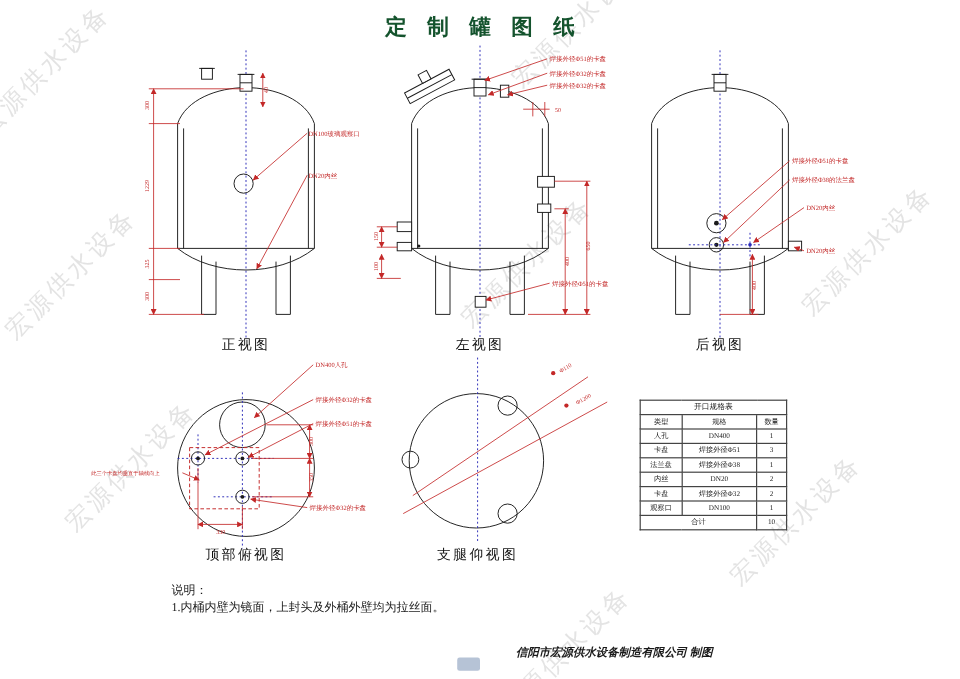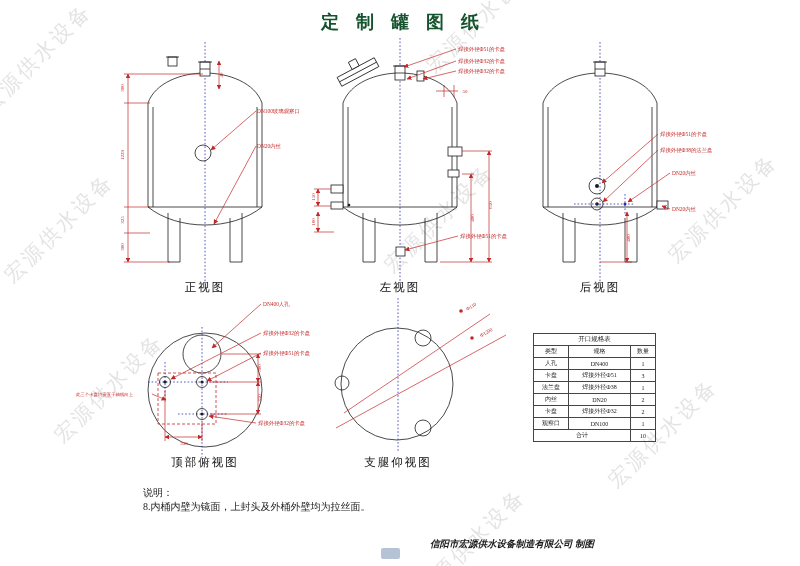--- a/index.html
+++ b/index.html
@@ -281,18 +281,18 @@
     </tr>
     <tr>
       <td colspan="2">合计</td>
       <td>10</td>
     </tr>
   </tbody>
     </table>
 
   <div id="notes">
     <div>说明：</div>
-    <div>8.内桶内壁为镜面，上封头及外桶外壁均为拉丝面。</div>
+    <div>1.内桶内壁为镜面，上封头及外桶外壁均为拉丝面。</div>
   </div>
 
   <div id="footer">信阳市宏源供水设备制造有限公司  制图</div>
   <div id="stamp"></div>
 </div>
 
 </body></html>

